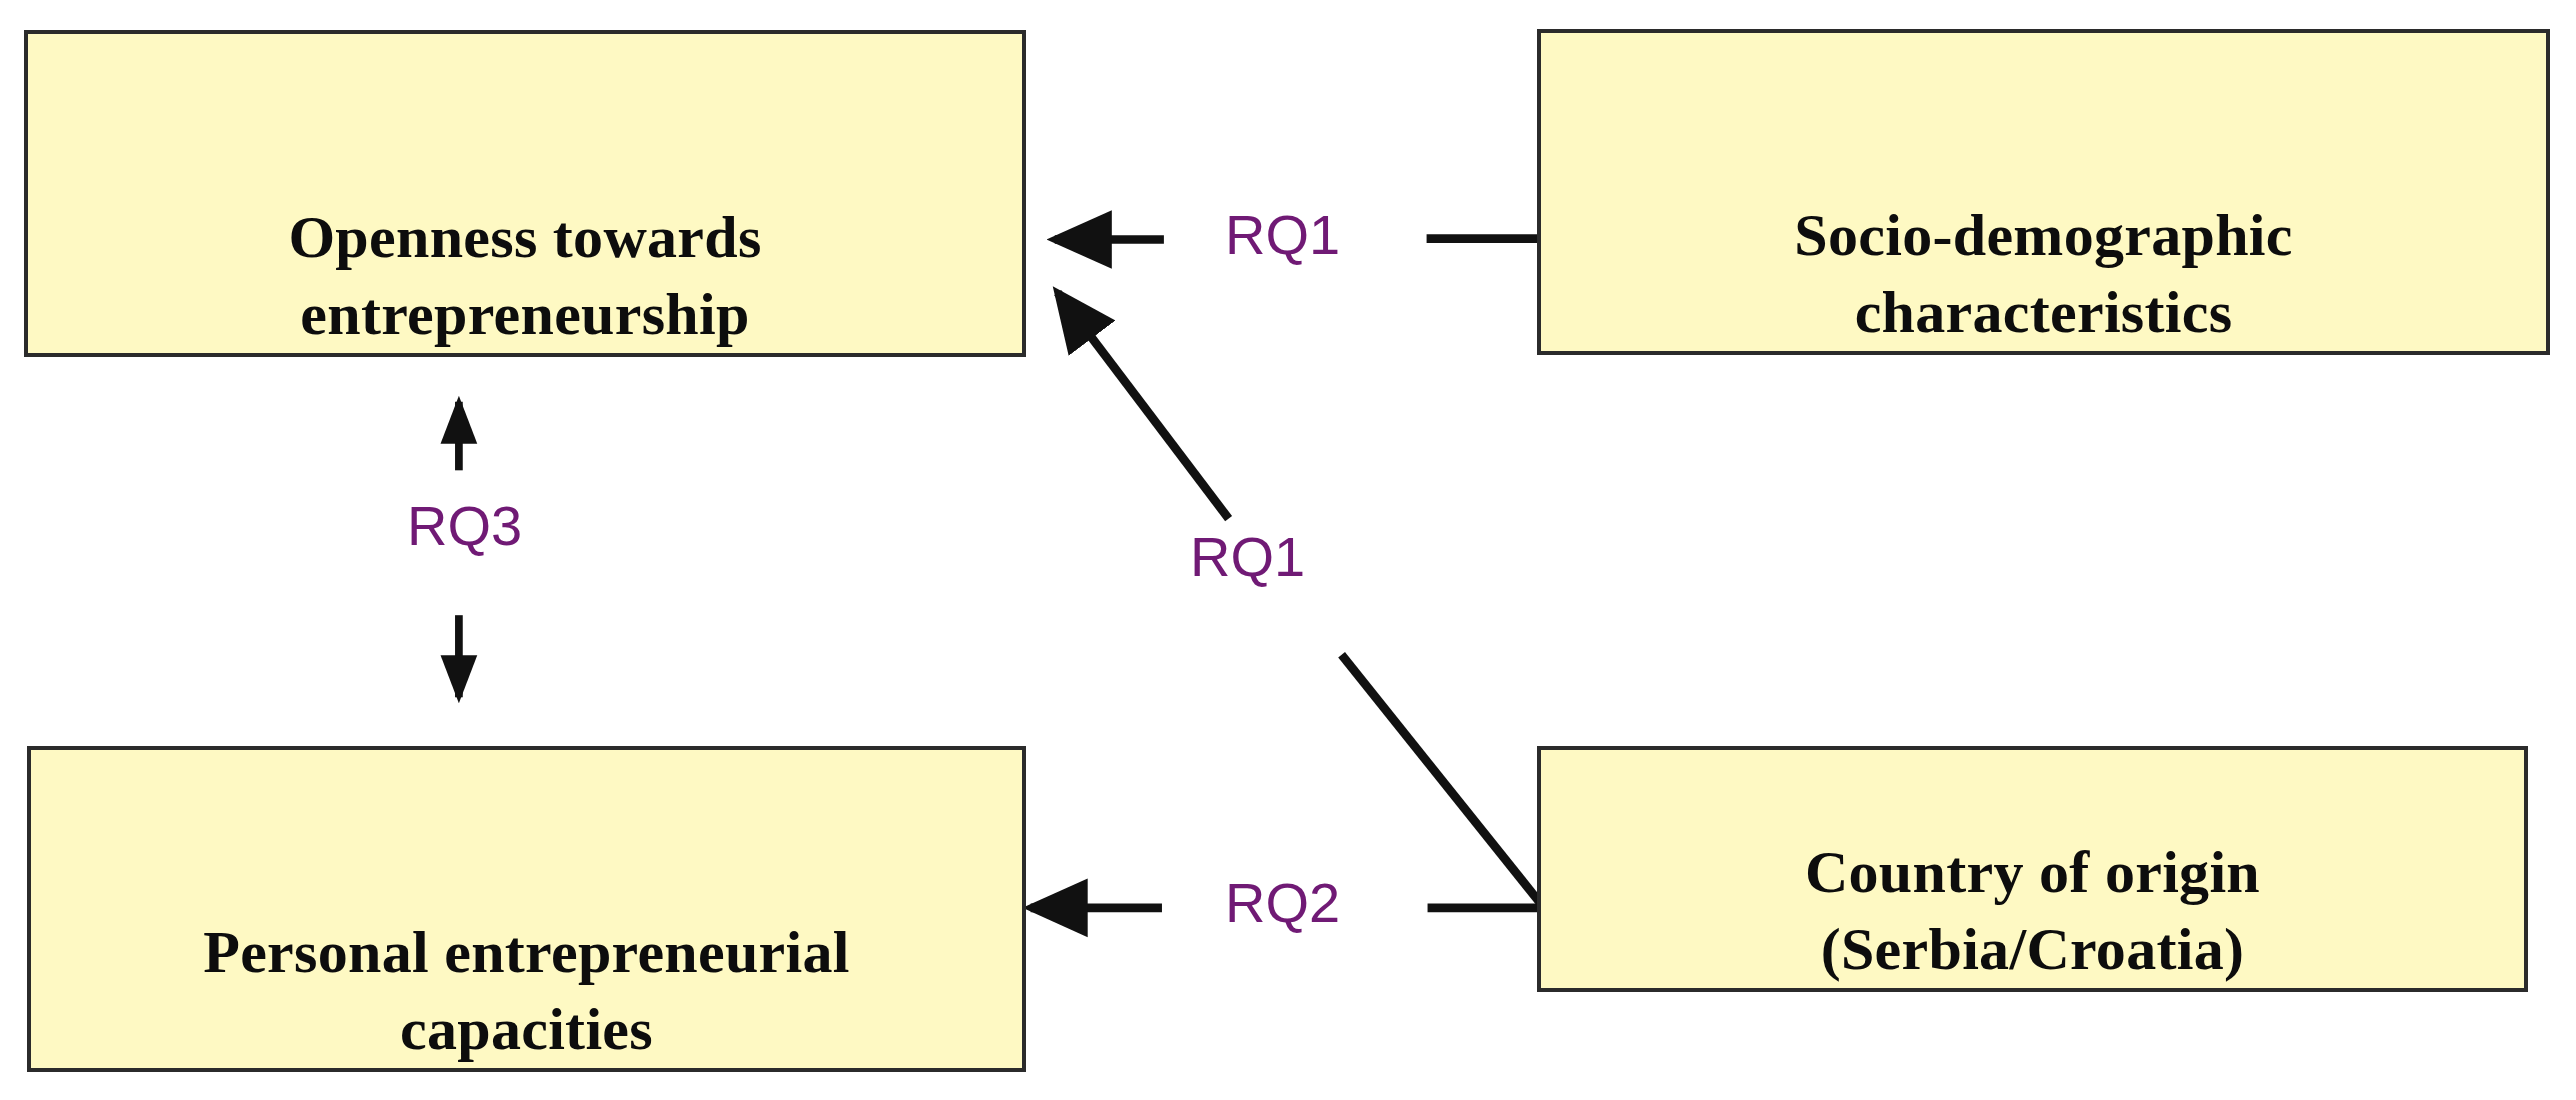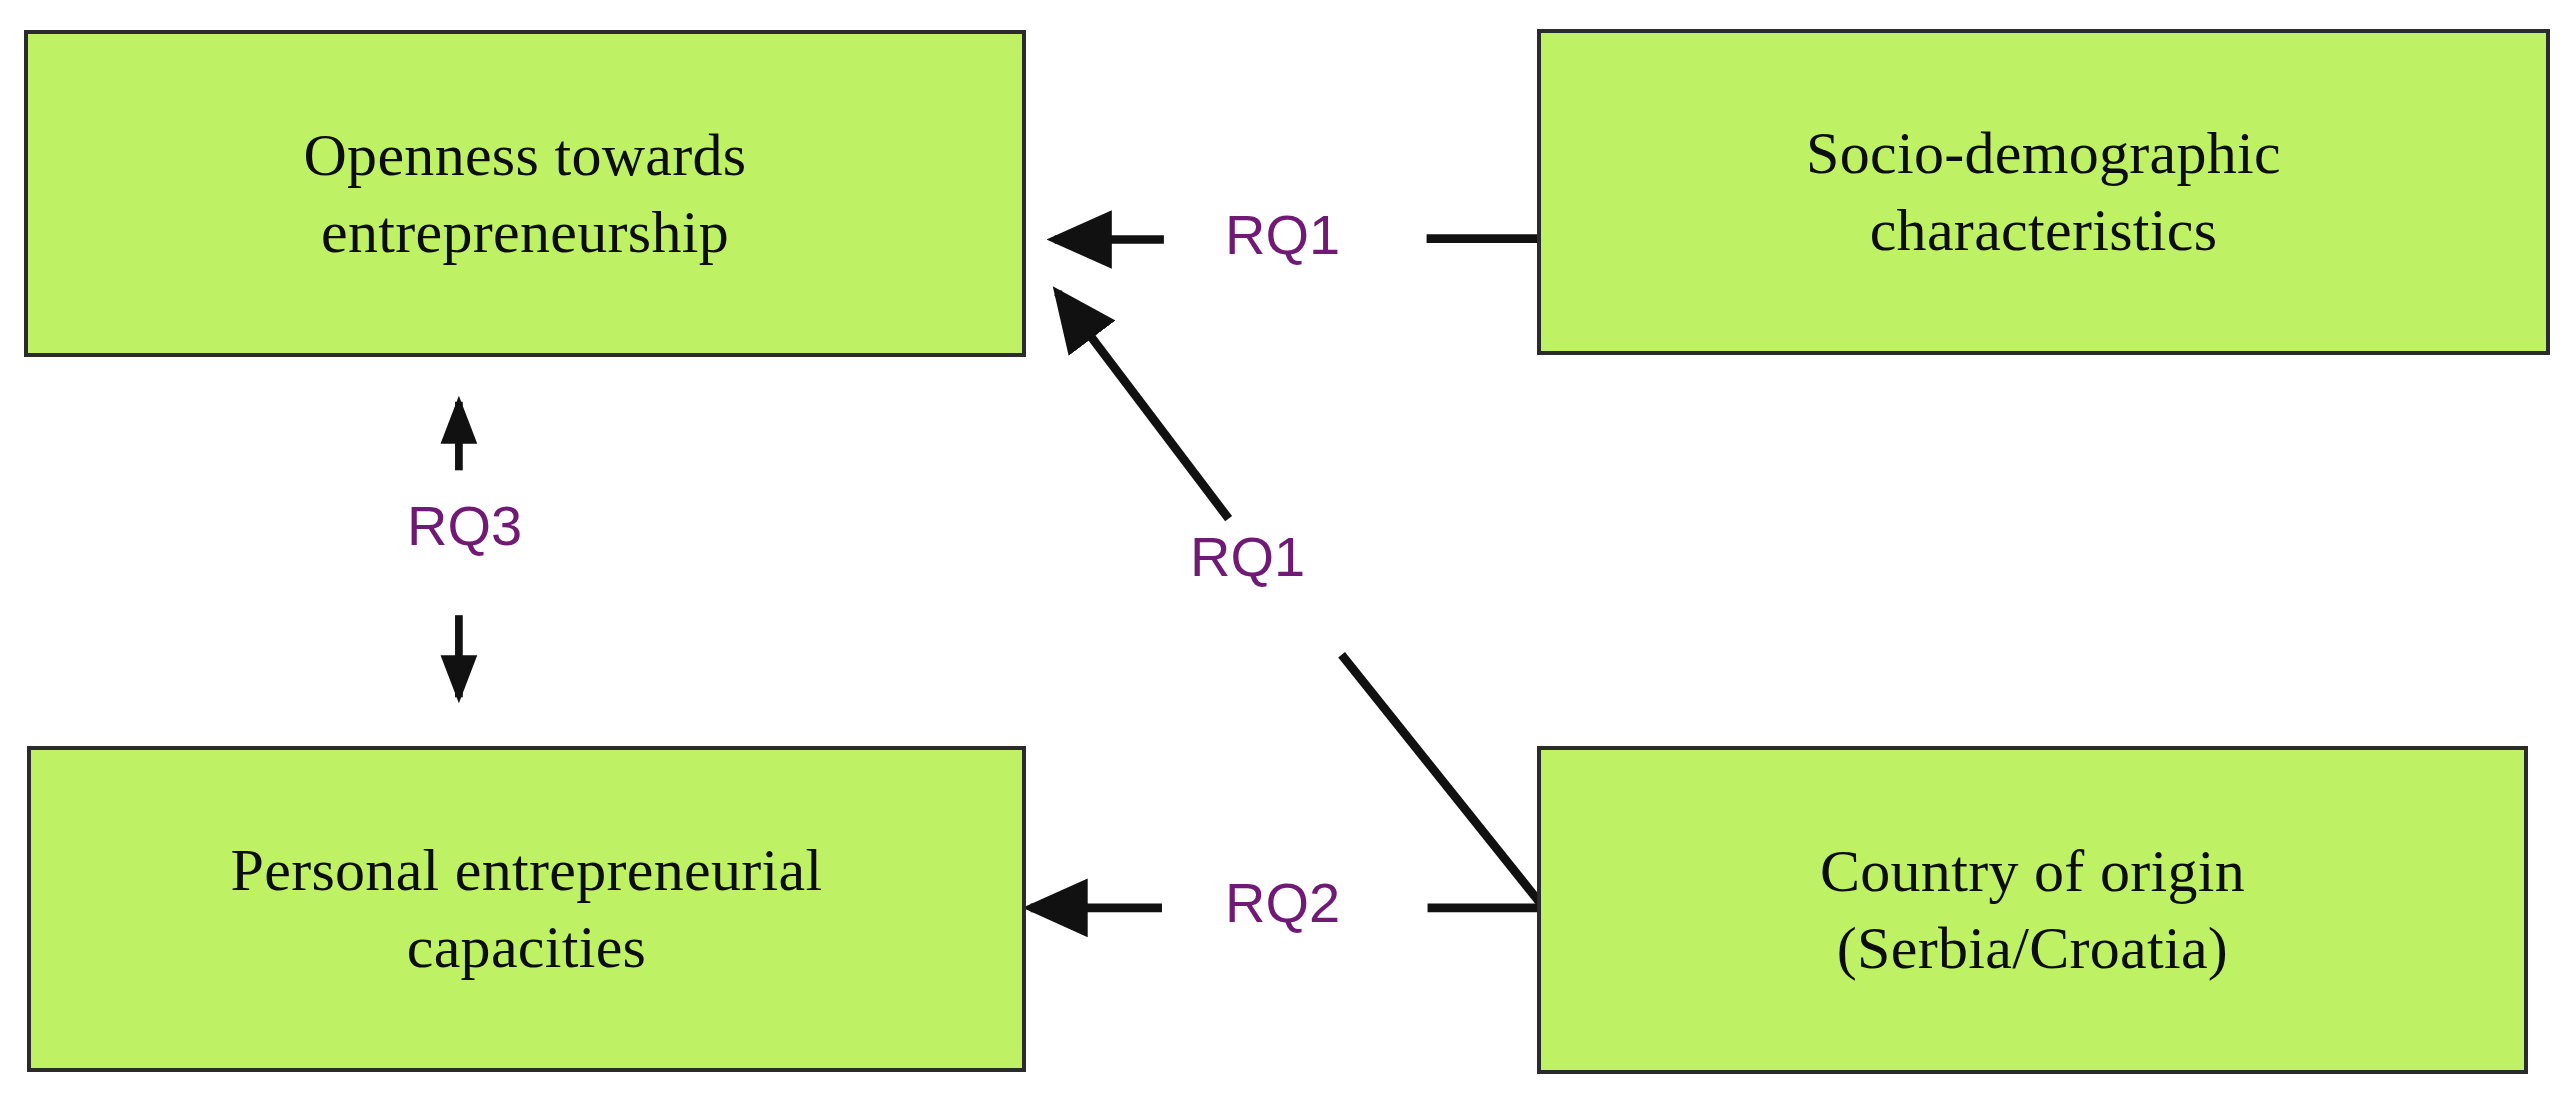--- a/index.html
+++ b/index.html
@@ -22,25 +22,26 @@
     left: 0;
     top: 0;
     width: 2576px;
     height: 1100px;
     pointer-events: none;
   }
   .node {
     position: absolute;
     box-sizing: border-box;
     border: 4.8px solid #2b2b2b;
-    background: #bef264;
+    background: #fef9c3;
     display: flex;
-    align-items: center;
+    align-items: flex-end;
     justify-content: center;
     text-align: center;
+    font-weight: bold;
   }
   .node-label {
     font-family: "Liberation Serif", "DejaVu Serif", serif;
     font-size: 60px;
     line-height: 1.28;
     color: #0d0d0d;
     letter-spacing: 0.3px;
     padding: 0 29px;
     white-space: pre-line;
   }
@@ -48,21 +49,21 @@
     position: absolute;
     font-family: "Liberation Sans", "DejaVu Sans", sans-serif;
     font-size: 56px;
     line-height: 1;
     color: #701a75;
     white-space: nowrap;
   }
   #node-openness   { left: 24px;   top: 30px;  width: 1002px; height: 327px; }
   #node-socio      { left: 1537px; top: 29px;  width: 1013px; height: 326px; }
   #node-capacities { left: 27px;   top: 746px; width: 999px; height: 326px; }
-  #node-country    { left: 1537px; top: 746px; width: 991px; height: 328px; }
+  #node-country    { left: 1537px; top: 746px; width: 991px; height: 246px; }
 
   #label-rq1-horizontal { left: 1225px; top: 207px; }
   #label-rq1-diagonal   { left: 1190px; top: 529px; }
   #label-rq2            { left: 1225px; top: 875px; text-align: center; }
   #label-rq3            { left: 407px;  top: 498px; }
 </style>
 </head>
 <body>
 
 <div id="canvas">

